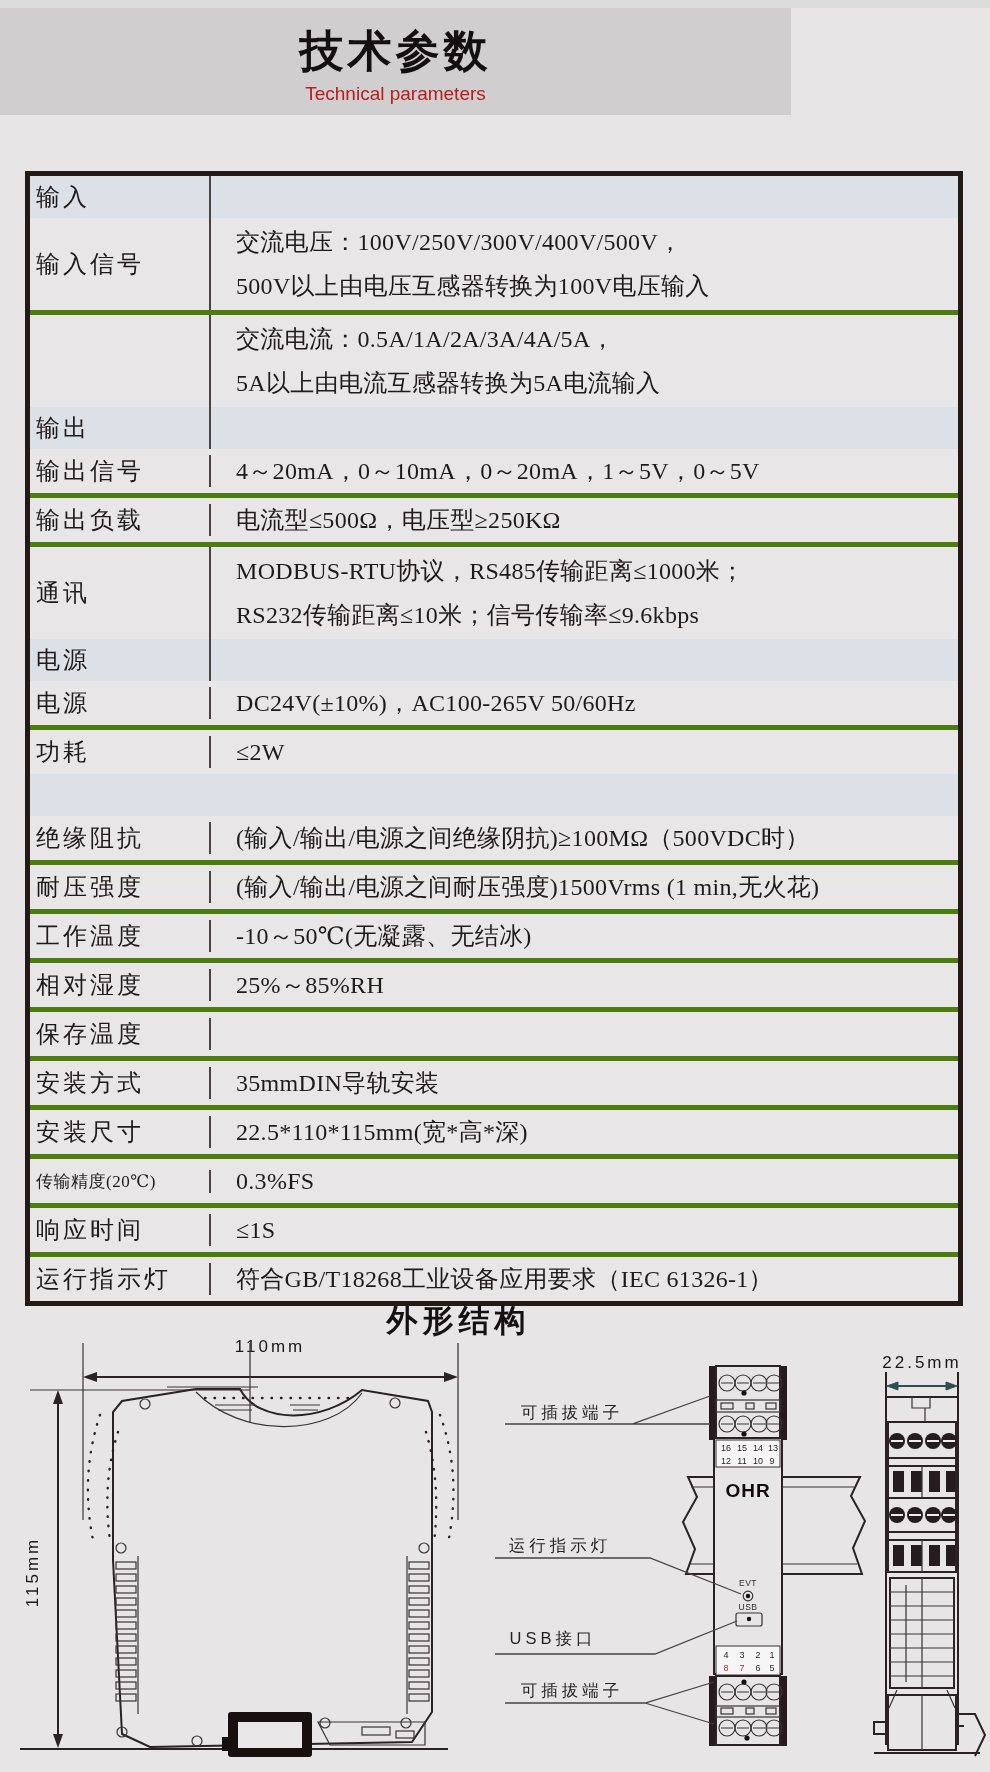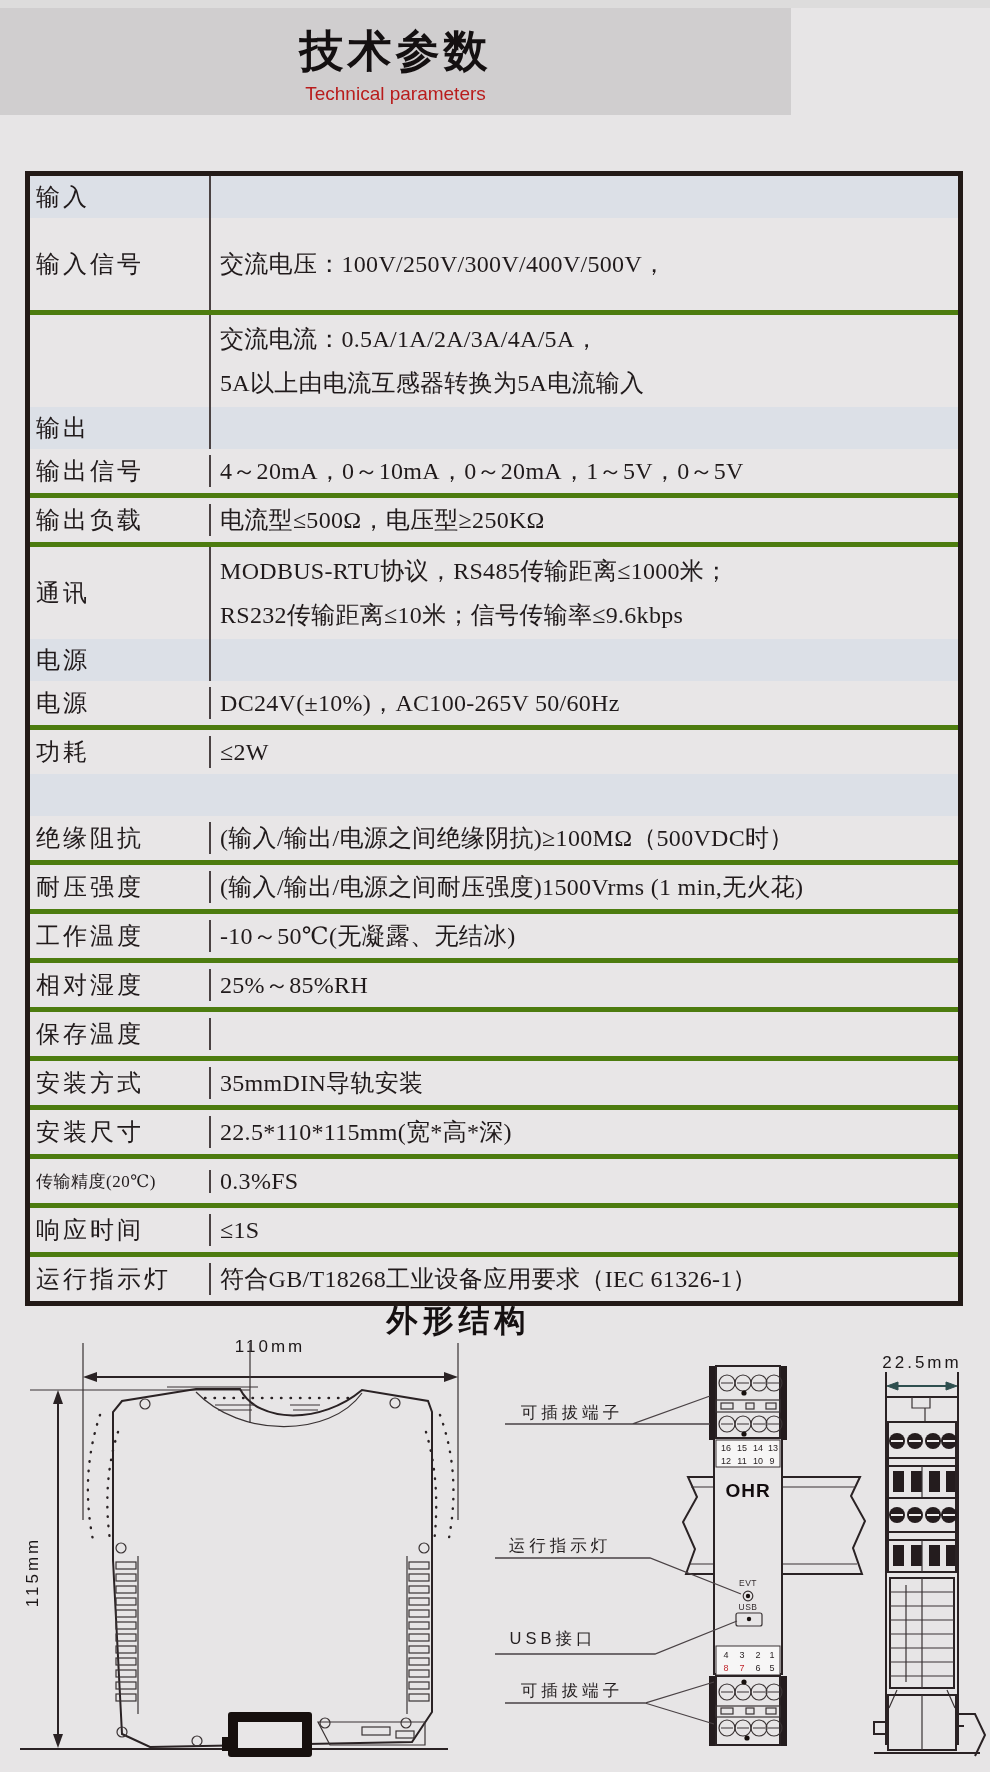--- a/index.html
+++ b/index.html
@@ -31,21 +31,21 @@
   .row{display:flex;align-items:stretch;border-bottom:5px solid #4d7c0f;}
   .row.nb{border-bottom:none;}
   .row .cell-label{
     width:181px;flex:0 0 181px;border-right:2px solid #4a4243;
     display:flex;align-items:center;
     padding-left:6px;font-size:24px;letter-spacing:3px;color:#201a1b;box-sizing:border-box;
   }
   .row .cell-label.tight{letter-spacing:0.5px;font-size:17px;}
   .row .cell-value{
     flex:1;display:flex;flex-direction:column;justify-content:center;
-    padding-left:9px;font-size:24px;color:#201a1b;letter-spacing:0.3px;
+    padding-left:25px;font-size:24px;color:#201a1b;letter-spacing:0.3px;
   }
   .row.h1{min-height:44px;align-items:center;}
   .row.h2{min-height:92px;}
   .row.section{min-height:42px;background:#dce0e7;}
   .row.section .cell-value{background:#dce0e7;}
   .cell-value .vline{line-height:44px;white-space:nowrap;}
 
   
   .outline-title{
     position:absolute;left:0;top:1300px;width:885px;text-align:center;
@@ -77,20 +77,21 @@
 
 <div class="spec-table" id="spec-table">
     <div class="row section nb">
       <div class="cell-label">输入</div>
       <div class="cell-value"></div>
     </div>
     <div class="row h2">
       <div class="cell-label">输入信号</div>
       <div class="cell-value">
         <div class="vline">交流电压：100V/250V/300V/400V/500V，</div>
+        <div class="vline">500V以上由电压互感器转换为100V电压输入</div>
       </div>
     </div>
     <div class="row h2 nb">
       <div class="cell-label"></div>
       <div class="cell-value">
         <div class="vline">交流电流：0.5A/1A/2A/3A/4A/5A，</div>
         <div class="vline">5A以上由电流互感器转换为5A电流输入</div>
       </div>
     </div>
     <div class="row section nb">

